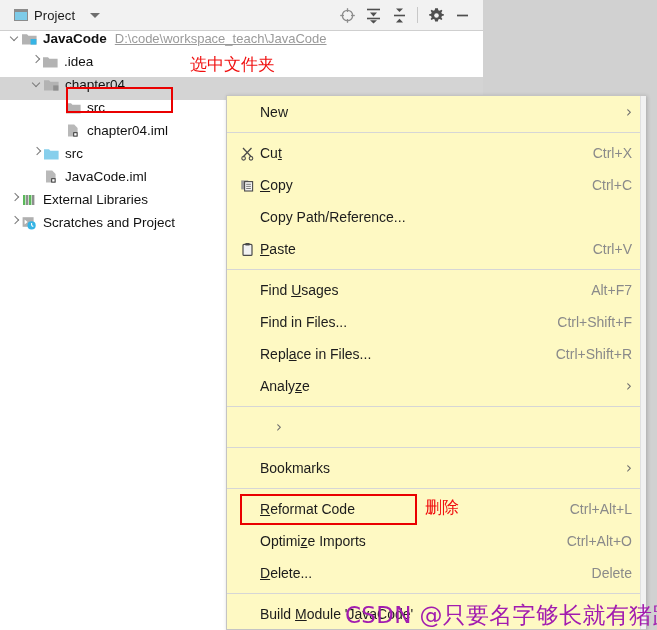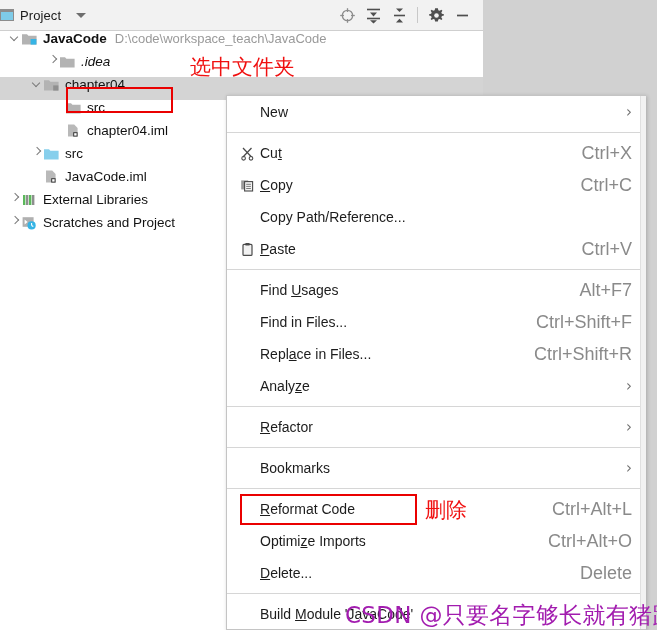--- a/index.html
+++ b/index.html
@@ -24,20 +24,21 @@
     background: #f2f2f2;
   }
   .tool-header {
     position: absolute; left: 0; top: 0; width: 483px; height: 30px;
     background: #f2f2f2;
     border-bottom: 1px solid #cfcfcf;
     display: flex; align-items: center;
   }
   .tool-title {
     display: flex; align-items: center; gap: 6px;
+    margin-left: 14px;
   }
   .proj-icon {
     width: 14px; height: 12px;
     background: #7ecbe8;
     border: 1px solid #8c8c8c;
     box-sizing: border-box;
     border-top-width: 3px;
     border-top-color: #8c8c8c;
   }
   .tool-title-text {
@@ -90,67 +91,67 @@
     border-bottom: 1.6px solid #7a7a7a;
     transform: rotate(-45deg);
   }
   .arrow.open::before { transform: rotate(45deg); left: 1px; top: 3px; }
   .arrow.blank::before { display: none; }
 
   .ico { width: 17px; height: 15px; flex: 0 0 17px; margin-right: 5px; position: relative; }
 
   .lbl { font-size: 13.5px; }
   .lbl.bold { font-weight: bold; }
-  .path { color: #9a9a9a; font-size: 13px; margin-left: 8px; }
+  .path { color: #9a9a9a; font-size: 13px; margin-left: 8px; text-decoration: underline; }
 
   
   .red-box {
     position: absolute;
     border: 2px solid #ea0000;
     box-sizing: border-box;
     pointer-events: none;
   }
 
   
   .annot {
     position: absolute;
     color: #f01010;
-    font-size: 21px;
+    font-size: 17px;
     font-family: "DejaVu Sans", "Liberation Sans", sans-serif;
     white-space: nowrap;
     font-weight: 500;
   }
 
   
   .ctx-menu {
     position: absolute;
     left: 226px; top: 95px;
     width: 420px; height: 535px;
-    background: #ffffff;
+    background: #fef9c3;
     border: 1px solid #c4c4c4;
     border-right: none;
     box-sizing: border-box;
     box-shadow: 1px 1px 4px rgba(0,0,0,0.20);
     overflow: hidden;
   }
   .mi {
     position: relative;
     height: 32px;
     display: flex; align-items: center;
     padding-left: 13px; padding-right: 14px;
     font-size: 14px;
     color: #1c1c1c;
     white-space: nowrap;
   }
   .mi .mi-ico {
     width: 20px; flex: 0 0 20px;
     display: flex; align-items: center; justify-content: flex-start;
   }
   .mi .mi-label { flex: 1 1 auto; }
-  .mi .mi-accel { color: #8a8a8a; font-size: 18px; margin-left: 16px; text-align: center; }
+  .mi .mi-accel { color: #8a8a8a; font-size: 14px; margin-left: 16px; text-align: center; }
   .mi .mi-sub {
     color: #6f6f6f; font-size: 15px; margin-left: 16px; line-height: 1;
     font-family: "DejaVu Sans", sans-serif;
   }
   .mi-sep {
     height: 1px; background: #d6d6d6; margin: 4px 0;
   }
   u.mn { text-decoration: underline; text-underline-offset: 1px; }
 
   .menu-scroll-edge {
@@ -231,21 +232,21 @@
         <span class="ico">
           <svg width="17" height="15" viewBox="0 0 17 15">
             <path d="M1 3.2 h5 l1.4 1.6 h8.2 v8.6 h-14.6 z" fill="#b3b3b3"></path>
             <rect x="9.6" y="8" width="5.8" height="5.6" fill="#35b4e5"></rect>
           </svg>
         </span>
         <span class="lbl bold">JavaCode</span>
         <span class="path">D:\code\workspace_teach\JavaCode</span>
       </div>
 
-      <div class="row" style="padding-left:48px;font-style:italic;">
+      <div class="row" style="padding-left:31px;">
         <span class="arrow"></span>
         <span class="ico">
           <svg width="17" height="15" viewBox="0 0 17 15">
             <path d="M1 3.2 h5 l1.4 1.6 h8.2 v8.6 h-14.6 z" fill="#b3b3b3"></path>
           </svg>
         </span>
         <span class="lbl">.idea</span>
       </div>
 
       <div class="row selected" style="padding-left:32px;">
@@ -411,21 +412,20 @@
     <div class="mi">
       <span class="mi-ico"></span>
       <span class="mi-label">Analy<u class="mn">z</u>e</span>
       <span class="mi-sub">›</span>
     </div>
 
     <div class="mi-sep"></div>
 
     <div class="mi">
       <span class="mi-ico"></span>
-      <span class="mi-label"><u class="mn">R</u>efactor</span>
       <span class="mi-sub">›</span>
     </div>
 
     <div class="mi-sep"></div>
 
     <div class="mi">
       <span class="mi-ico"></span>
       <span class="mi-label">Bookmarks</span>
       <span class="mi-sub">›</span>
     </div>

